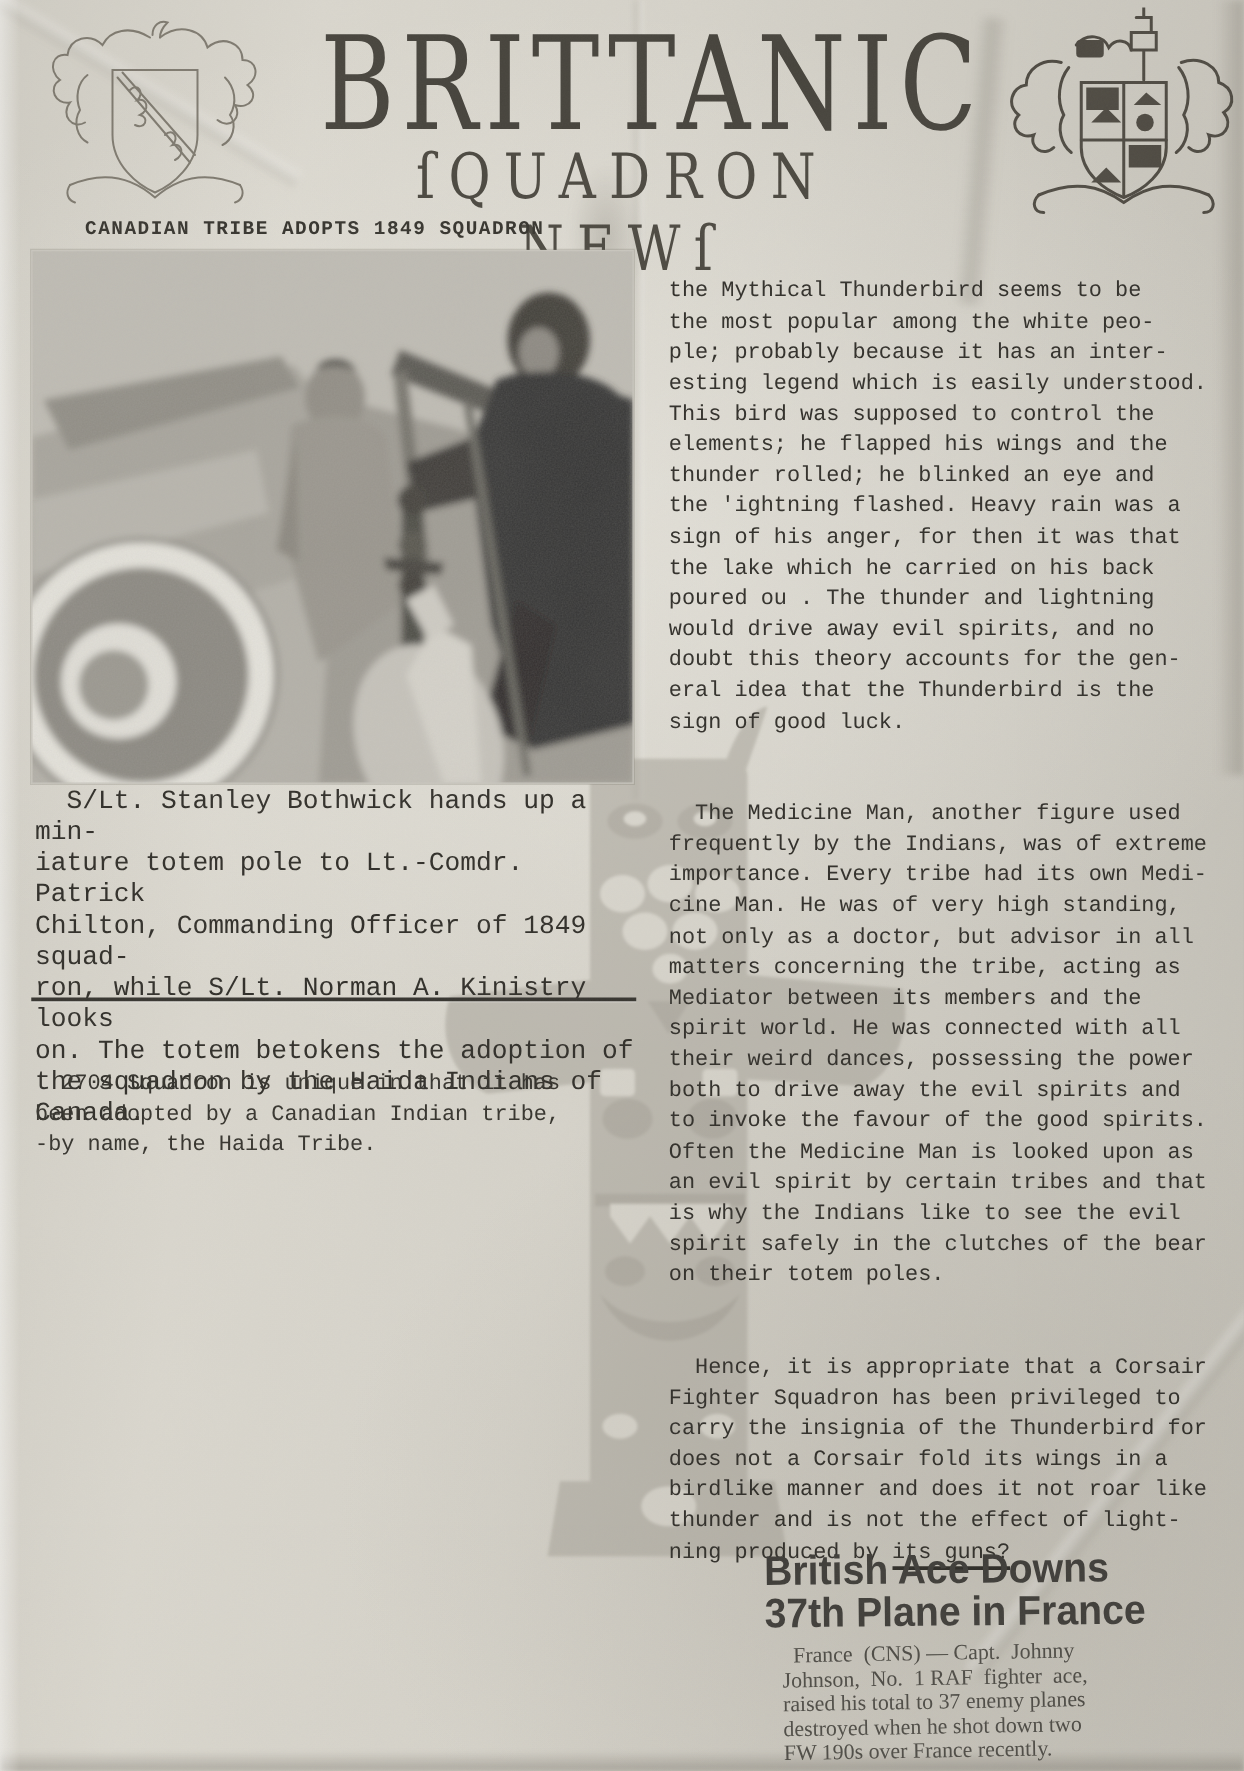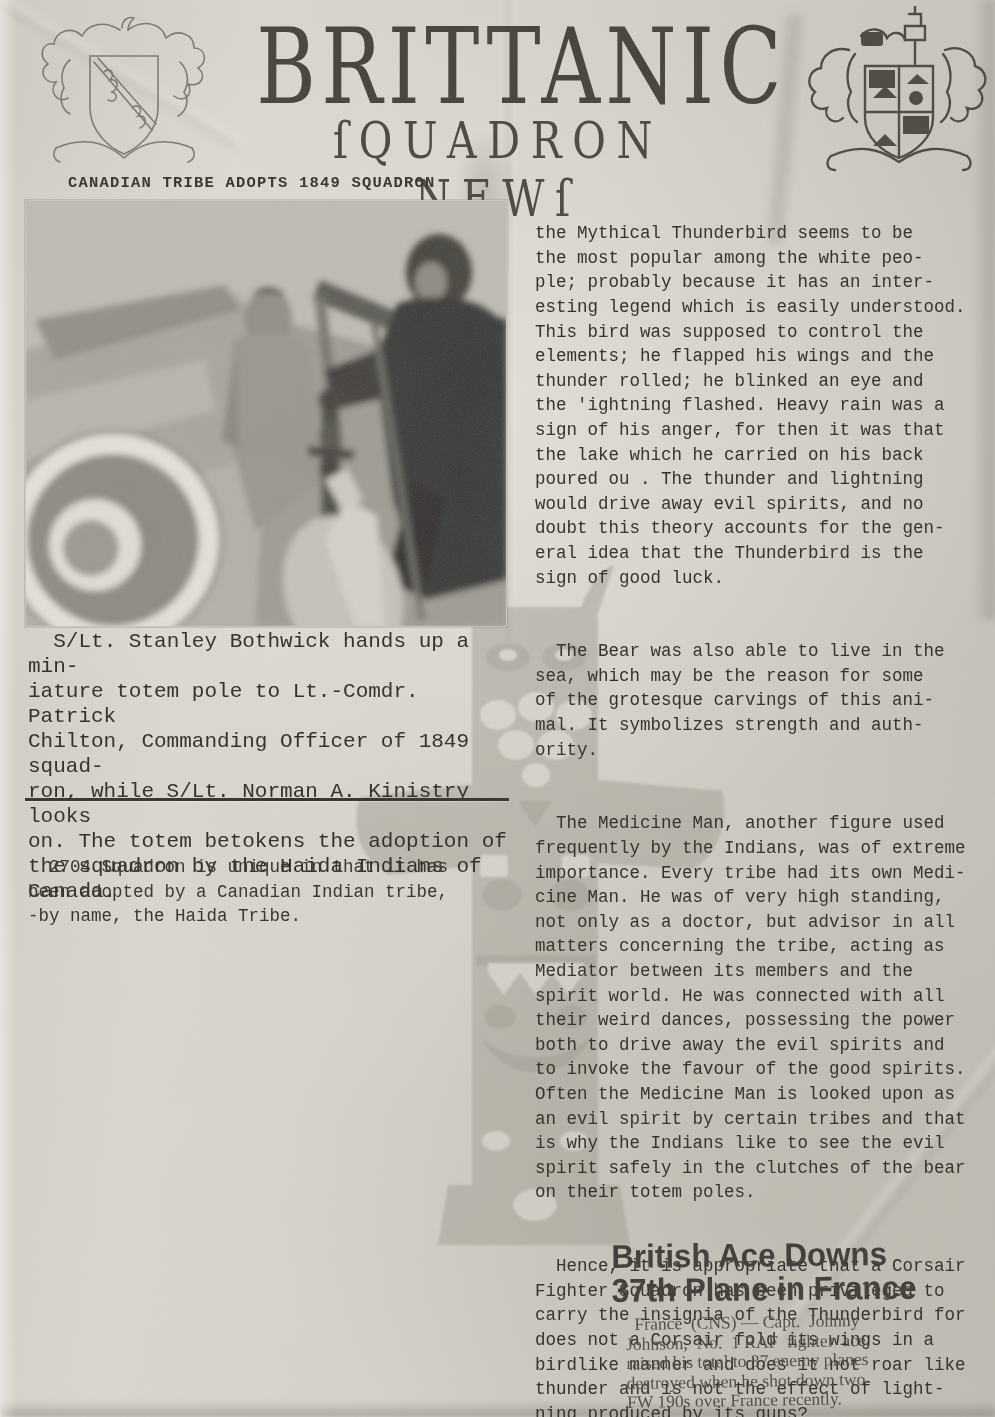--- a/index.html
+++ b/index.html
@@ -247,25 +247,20 @@
 elements; he flapped his wings and the
 thunder rolled; he blinked an eye and
 the 'ightning flashed. Heavy rain was a
 sign of his anger, for then it was that
 the lake which he carried on his back
 poured ou . The thunder and lightning
 would drive away evil spirits, and no
 doubt this theory accounts for the gen-
 eral idea that the Thunderbird is the
 sign of good luck.</p>
-    <p>  The Bear was also able to live in the
-sea, which may be the reason for some
-of the grotesque carvings of this ani-
-mal. It symbolizes strength and auth-
-ority.</p>
     <p>  The Medicine Man, another figure used
 frequently by the Indians, was of extreme
 importance. Every tribe had its own Medi-
 cine Man. He was of very high standing,
 not only as a doctor, but advisor in all
 matters concerning the tribe, acting as
 Mediator between its members and the
 spirit world. He was connected with all
 their weird dances, possessing the power
 both to drive away the evil spirits and

